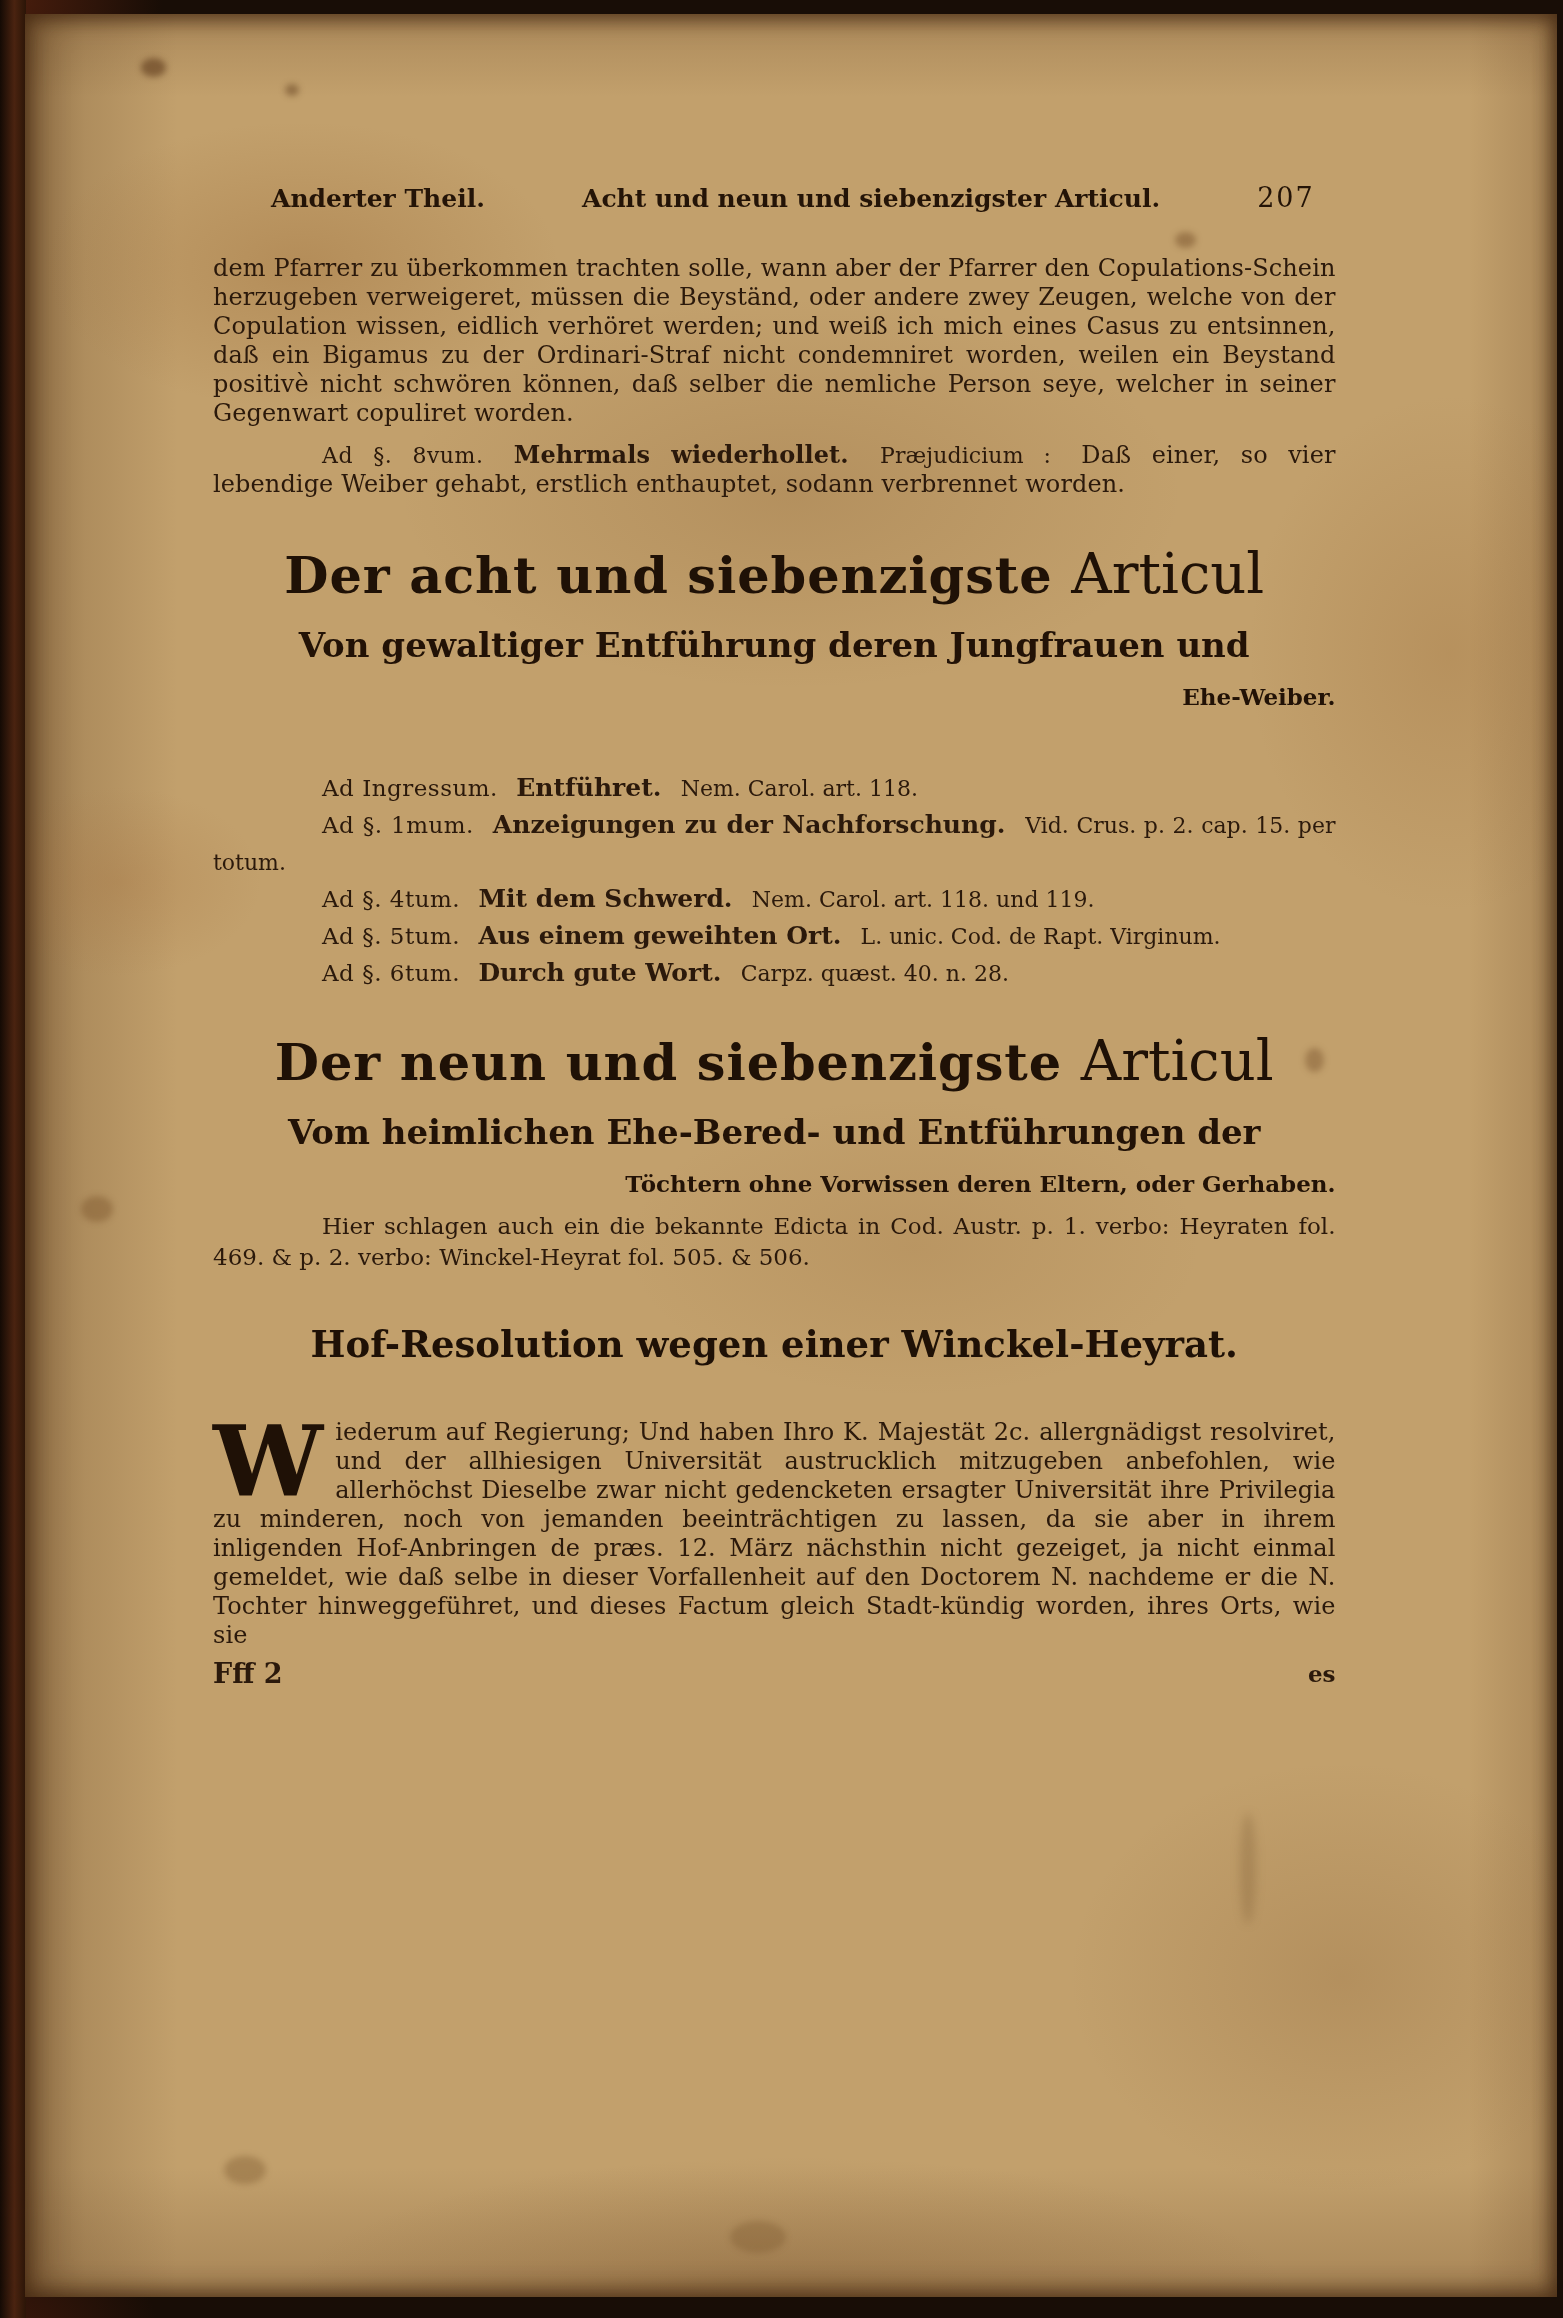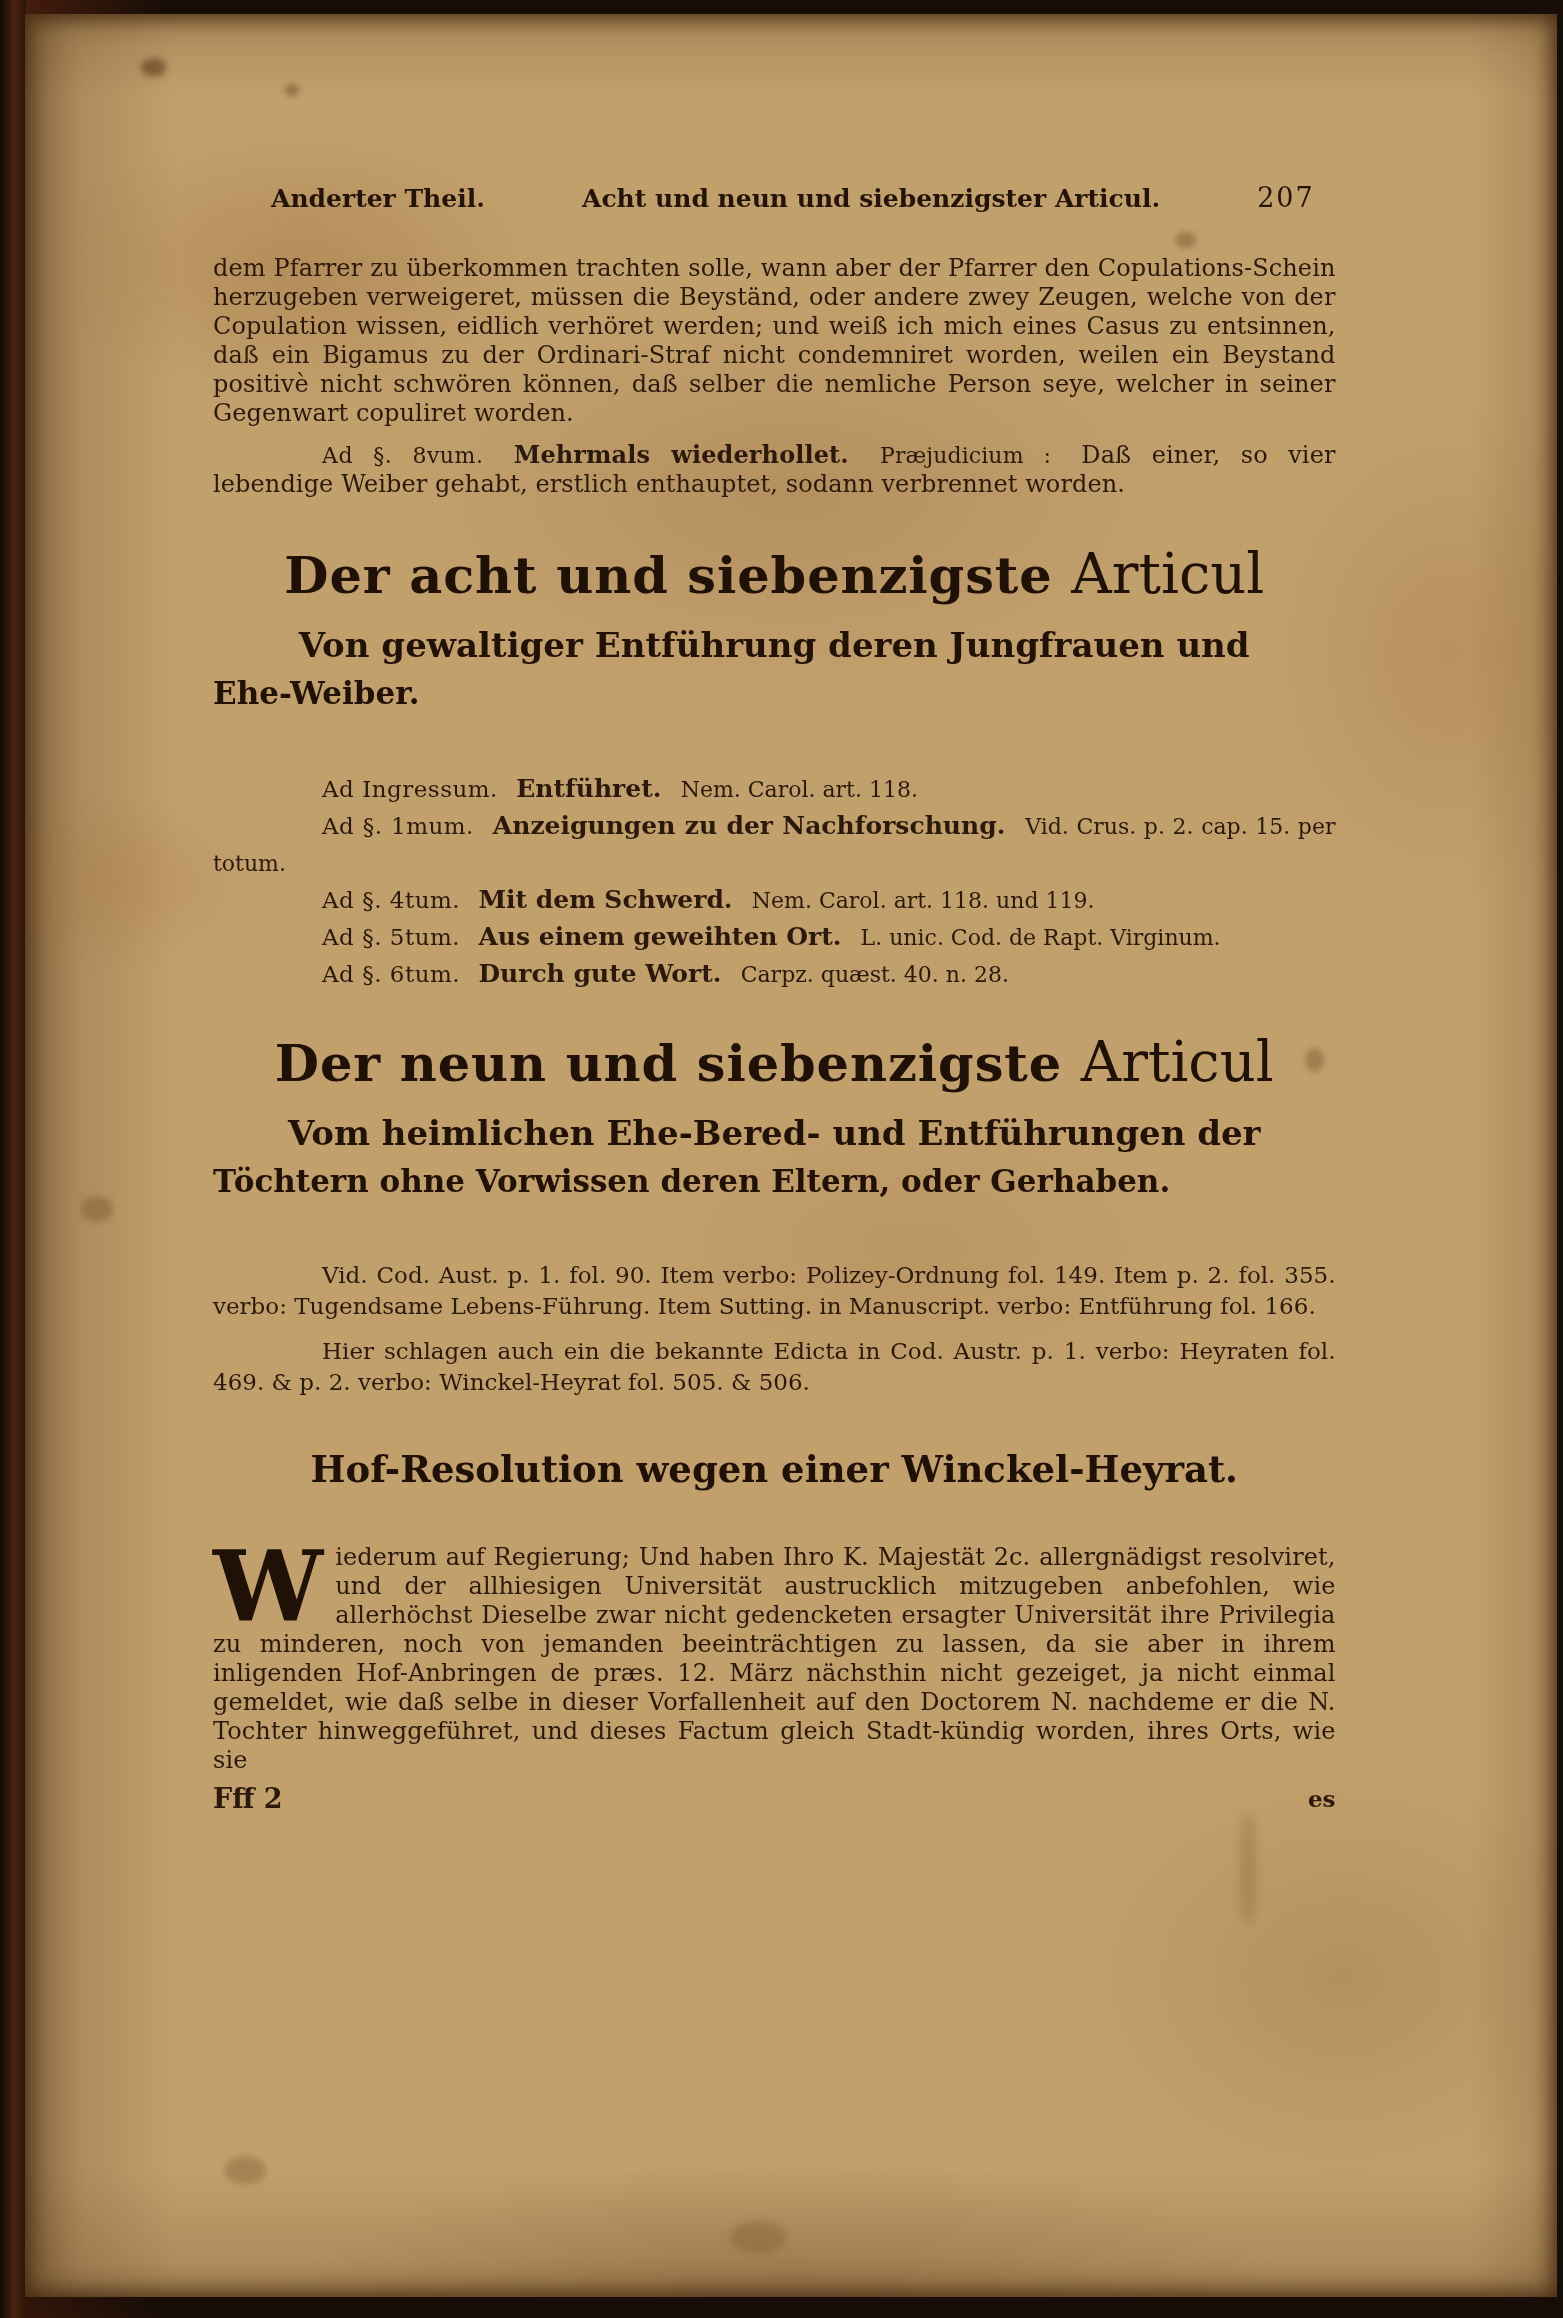--- a/index.html
+++ b/index.html
@@ -90,22 +90,22 @@
   }
   .article-title .roman { font-weight: normal; font-size: 56px; letter-spacing: 0; }
   .title-78 { margin-top: 44px; }
   .title-79 { margin-top: 38px; }
 
   .subtitle1 {
     margin-top: 22px; text-align: center;
     font-size: 34px; font-weight: bold; color: #221206; line-height: 1.1;
   }
   .subtitle2 {
-    margin-top: 11px; text-align: left;
-    font-size: 31px; font-weight: bold; color: #221206;
+    margin-top: 19px; text-align: right;
+    font-size: 23px; font-weight: bold; color: #221206;
   }
 
   .entries { margin-top: 60px; }
   .ad-entry {
     font-size: 25px; line-height: 36px;
     text-indent: 109px; text-align: justify;
   }
   .ad-entry .seg-ad { font-size: 23px; margin-top: 32px; }
 
   .refs-para { font-size: 23px; line-height: 31px; text-align: justify; }
@@ -202,21 +202,20 @@
       </p>
     </div>
 
     <h2 class="article-title title-79">
       <span class="fraktur">Der neun und siebenzigste</span>
       <span class="roman">Articul</span>
     </h2>
     <p class="subtitle1">Vom heimlichen Ehe-Bered- und Entführungen der</p>
     <p class="subtitle2">Töchtern ohne Vorwissen deren Eltern, oder Gerhaben.</p>
 
-    <p class="refs-para refs-1 indent-first">Vid. Cod. Aust. p. 1. fol. 90.  Item verbo: Polizey-Ordnung fol. 149. Item p. 2. fol. 355. verbo: Tugendsame Lebens-Führung.  Item Sutting. in Manuscript. verbo: Entführung fol. 166.</p>
     <p class="refs-para refs-2 indent-first">Hier schlagen auch ein die bekannte Edicta in Cod. Austr. p. 1. verbo: Heyraten fol. 469. &amp; p. 2. verbo: Winckel-Heyrat fol. 505. &amp; 506.</p>
 
     <h3 class="hof-heading">Hof-Resolution wegen einer Winckel-Heyrat.</h3>
 
     <p class="body-text resolution-para">
       <span class="drop-cap">W</span>
       <span>iederum auf Regierung; Und haben Ihro K. Majestät 2c. allergnädigst resolviret, und der allhiesigen Universität austrucklich mitzugeben anbefohlen, wie allerhöchst Dieselbe zwar nicht gedencketen ersagter Universität ihre Privilegia zu minderen, noch von jemanden beeinträchtigen zu lassen, da sie aber in ihrem inligenden Hof-Anbringen de præs. 12. März nächsthin nicht gezeiget, ja nicht einmal gemeldet, wie daß selbe in dieser Vorfallenheit auf den Doctorem N. nachdeme er die N. Tochter hinweggeführet, und dieses Factum gleich Stadt-kündig worden, ihres Orts, wie sie</span>
     </p>
 
     <div class="page-footer">

